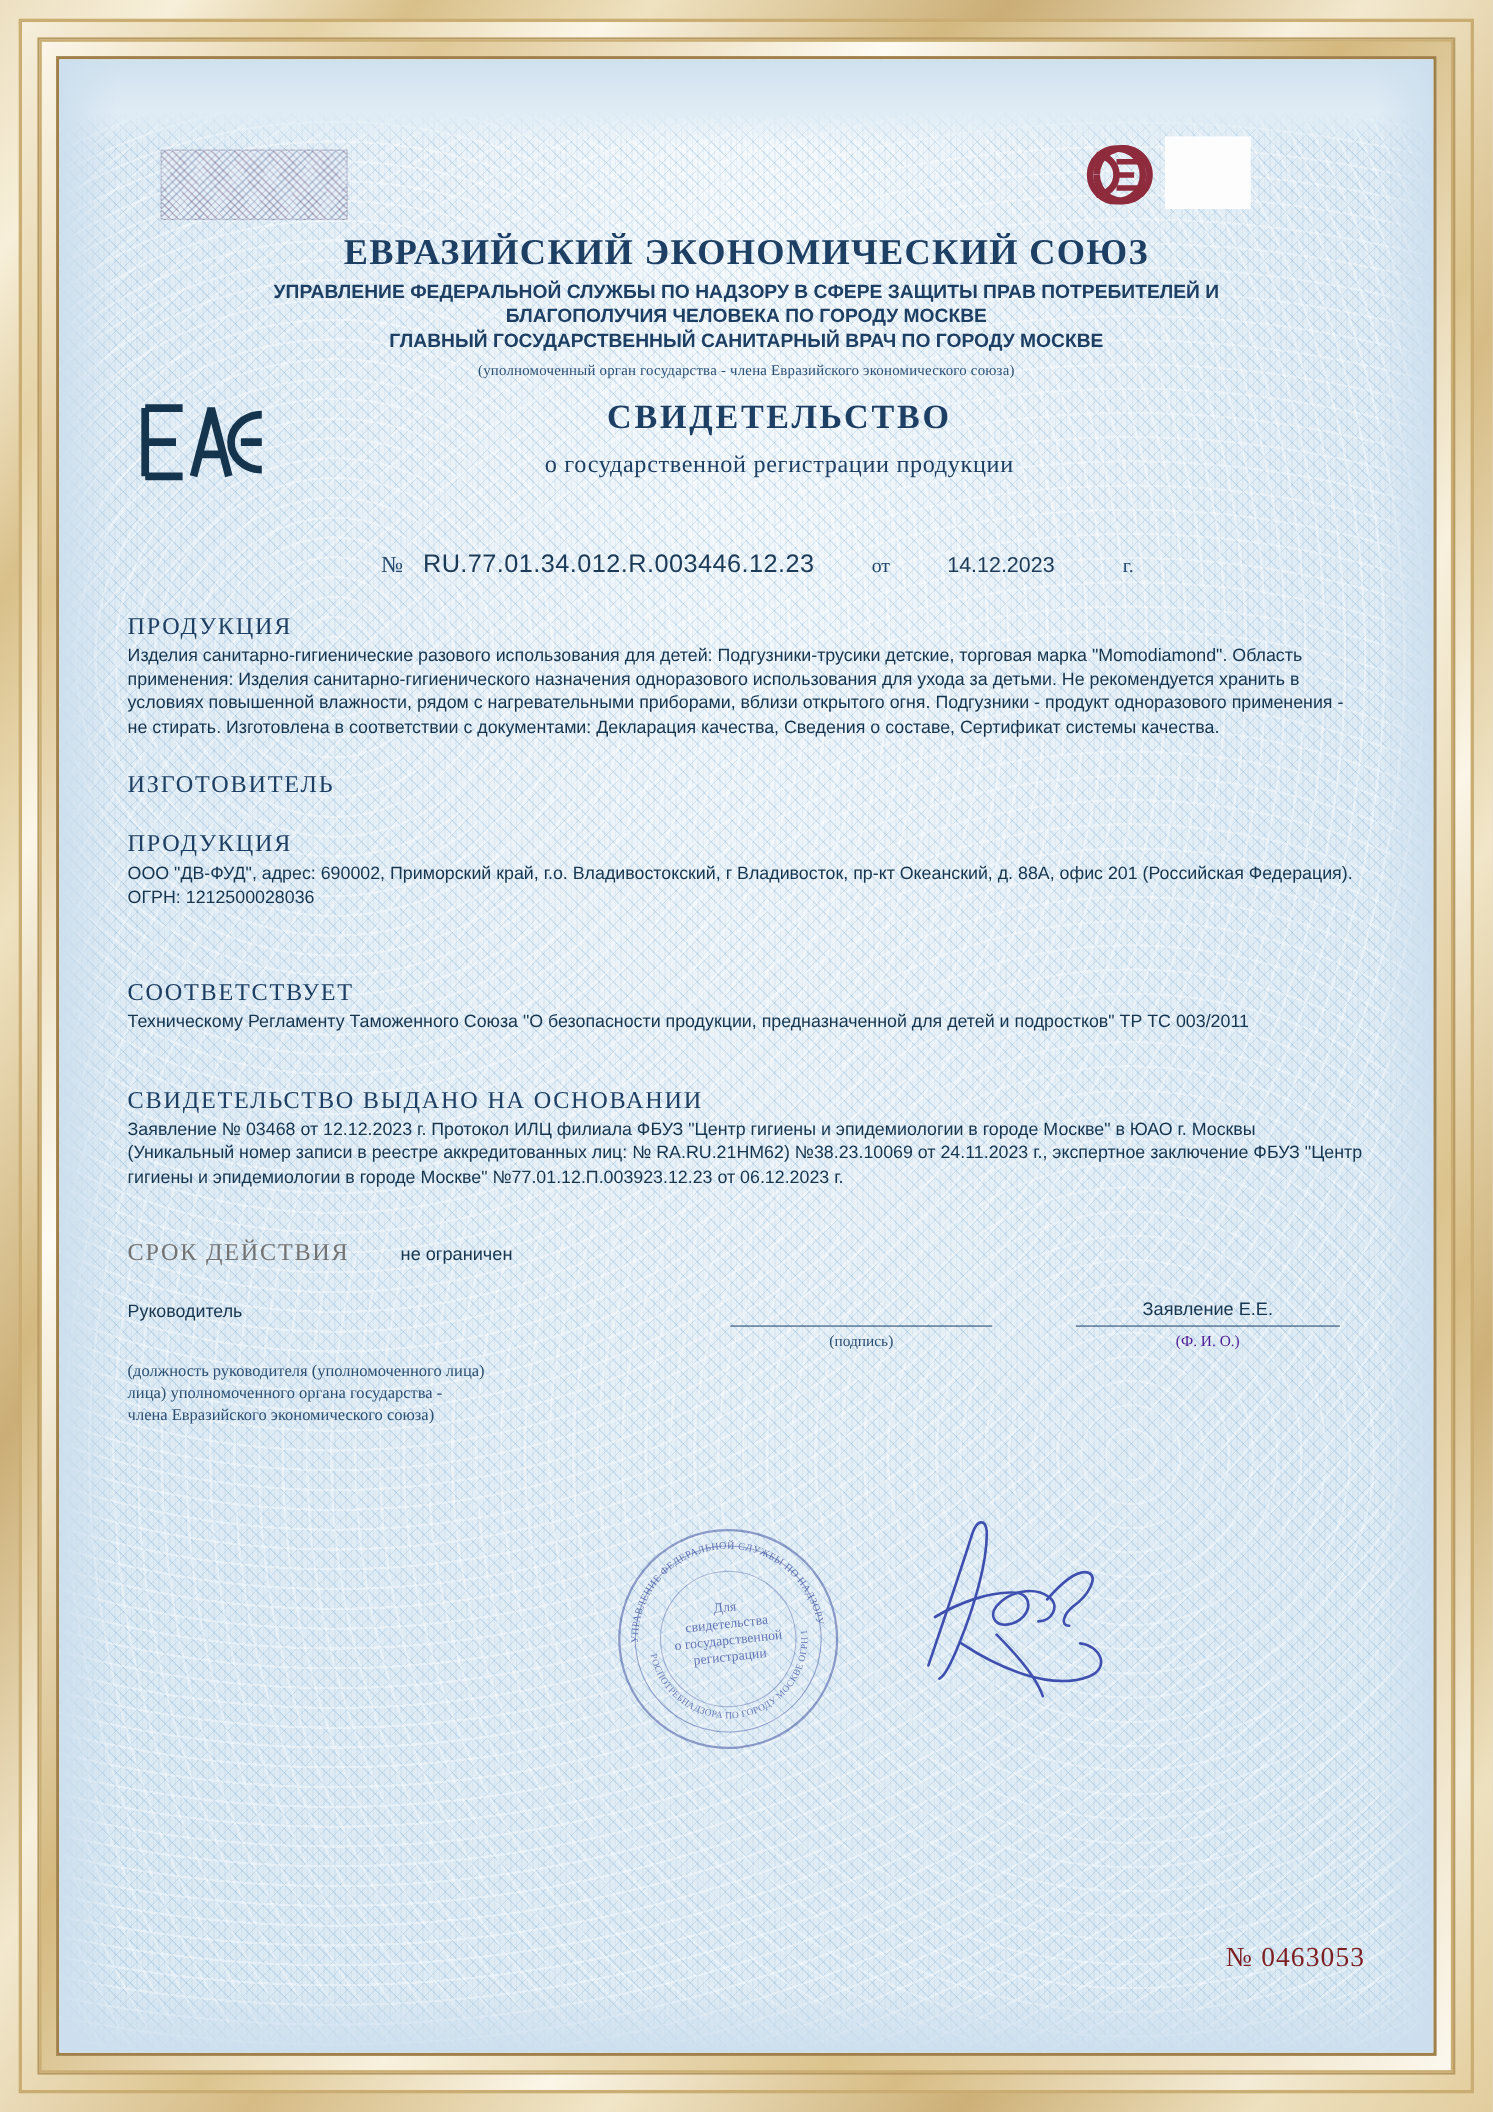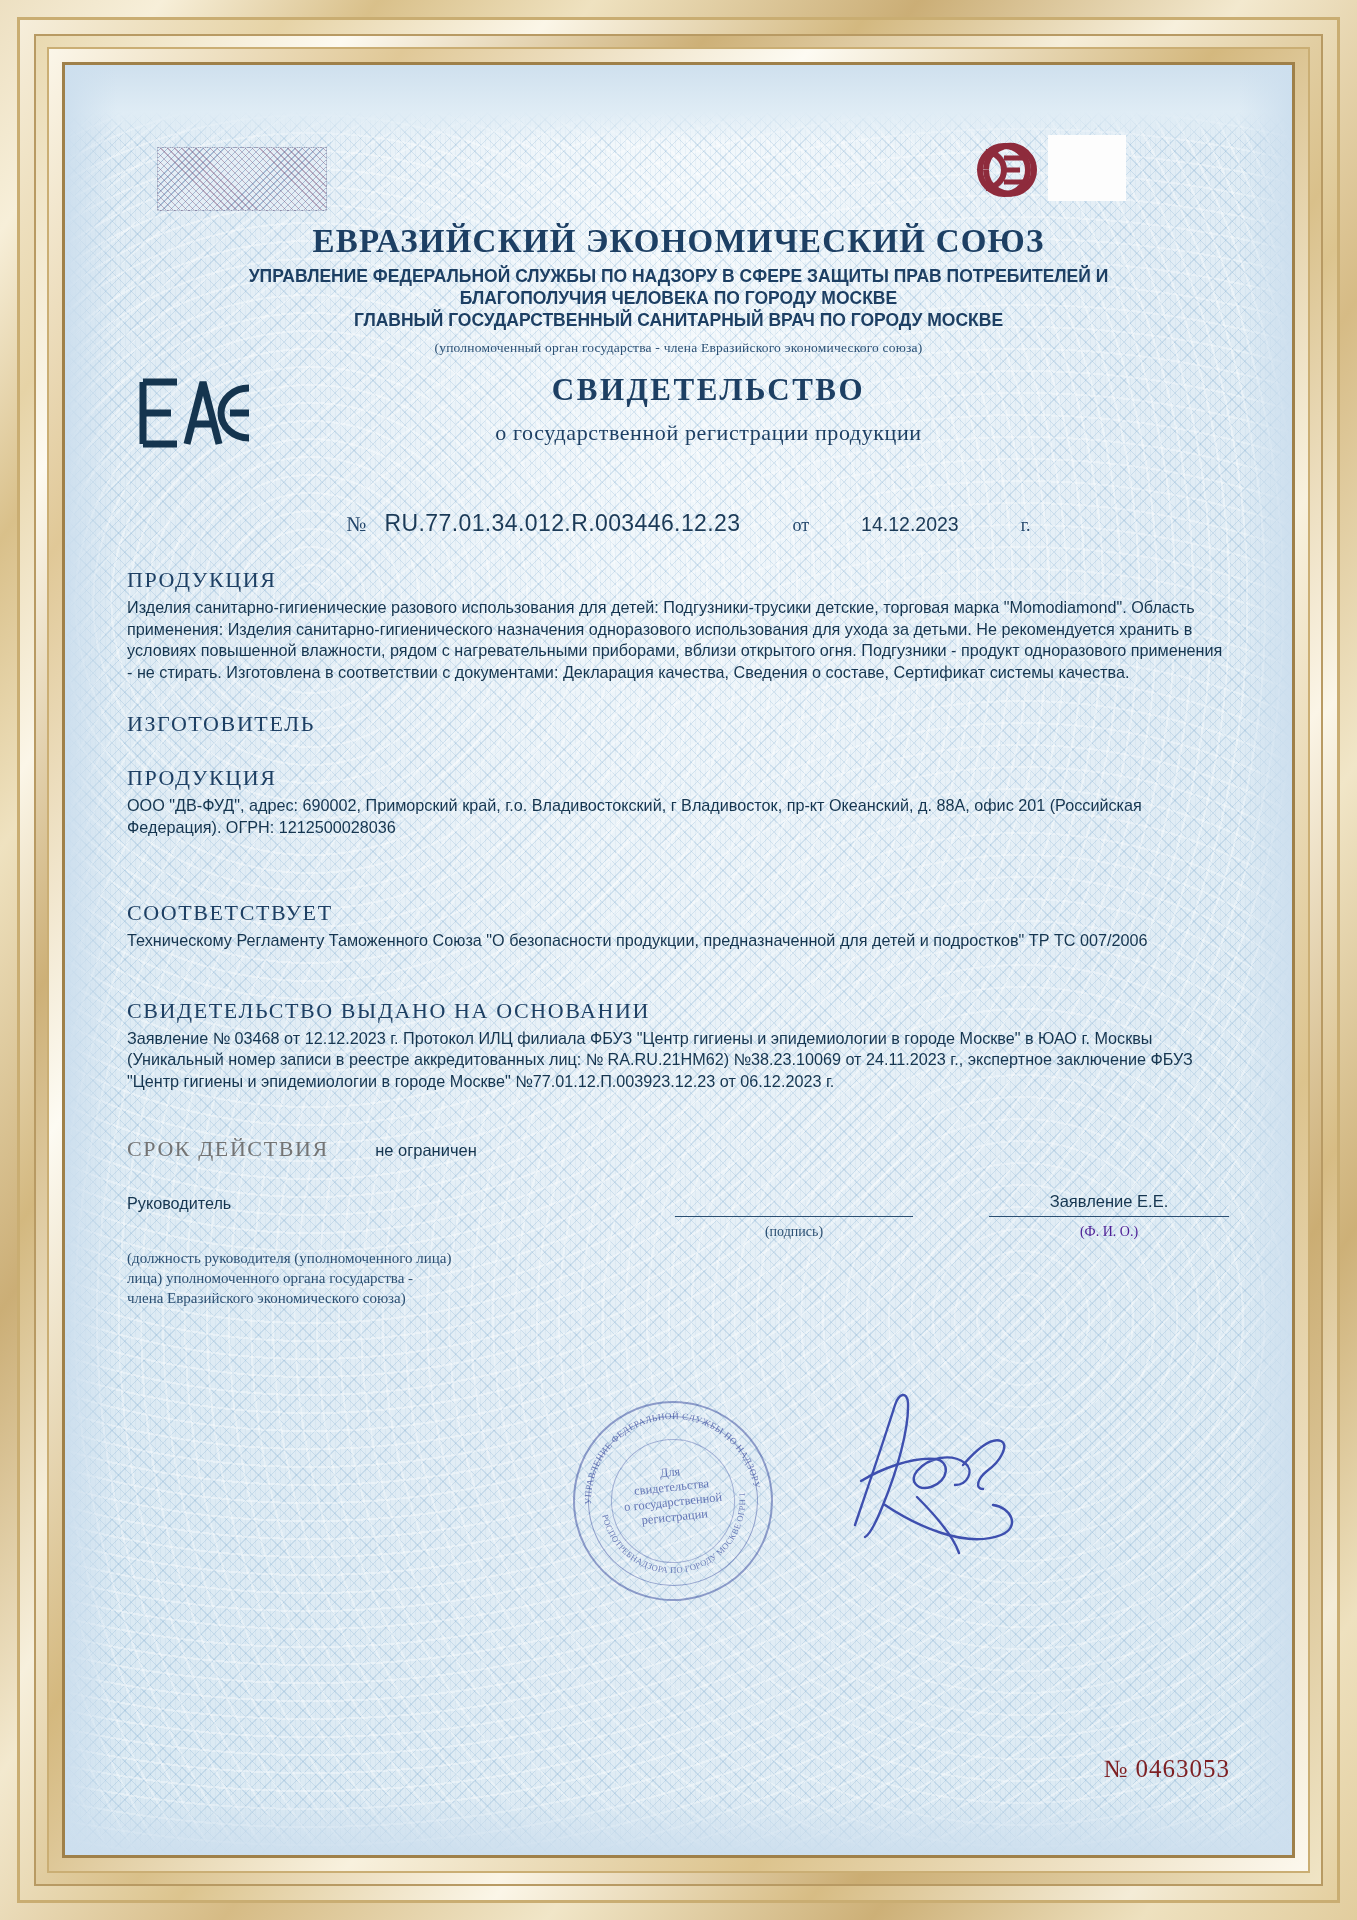--- a/index.html
+++ b/index.html
@@ -40,21 +40,20 @@
     padding: 14px;
   }
   .frame-band3 {
     width: 100%; height: 100%;
     box-sizing: border-box;
     border: 2px solid #b89a63;
     background:
       linear-gradient(125deg,
         #e9d9b0 0%, #fdfaf1 12%, #cdb077 26%, #f6eed9 40%,
         #d9c08a 54%, #fbf5e7 68%, #cbad73 82%, #f0e5c6 100%);
-    padding: 11px;
   }
   .frame-band4 {
     width: 100%; height: 100%;
     box-sizing: border-box;
     border: 2px solid #caae74;
     background:
       linear-gradient(125deg,
         #fbf6e9 0%, #e0c897 14%, #fdfbf3 30%, #d4b87e 46%,
         #f8f1de 62%, #dcc38d 78%, #fcf8ee 100%);
     padding: 13px;
@@ -468,21 +467,21 @@
           <div class="section-head">ИЗГОТОВИТЕЛЬ</div>
         </div>
 
         <div class="section sec-applicant">
           <div class="section-head">ПРОДУКЦИЯ</div>
           <div class="section-body">ООО "ДВ-ФУД", адрес: 690002, Приморский край, г.о. Владивостокский, г Владивосток, пр-кт Океанский, д. 88А, офис 201 (Российская Федерация). ОГРН: 1212500028036</div>
         </div>
 
         <div class="section sec-conform">
           <div class="section-head">СООТВЕТСТВУЕТ</div>
-          <div class="section-body">Техническому Регламенту Таможенного Союза "О безопасности продукции, предназначенной для детей и подростков" ТР ТС 007/2006</div>
+          <div class="section-body">Техническому Регламенту Таможенного Союза "О безопасности продукции, предназначенной для детей и подростков" ТР ТС 003/2011</div>
         </div>
 
         <div class="section sec-basis">
           <div class="section-head">СВИДЕТЕЛЬСТВО ВЫДАНО НА ОСНОВАНИИ</div>
           <div class="section-body">Заявление № 03468 от 12.12.2023 г. Протокол ИЛЦ филиала ФБУЗ "Центр гигиены и эпидемиологии в городе Москве" в ЮАО г. Москвы (Уникальный номер записи в реестре аккредитованных лиц: № RA.RU.21НМ62) №38.23.10069 от 24.11.2023 г., экспертное заключение ФБУЗ "Центр гигиены и эпидемиологии в городе Москве" №77.01.12.П.003923.12.23 от 06.12.2023 г.</div>
         </div>
 
         <div class="validity-row">
           <span class="validity-head">СРОК ДЕЙСТВИЯ</span>
           <span class="validity-value">не ограничен</span>

